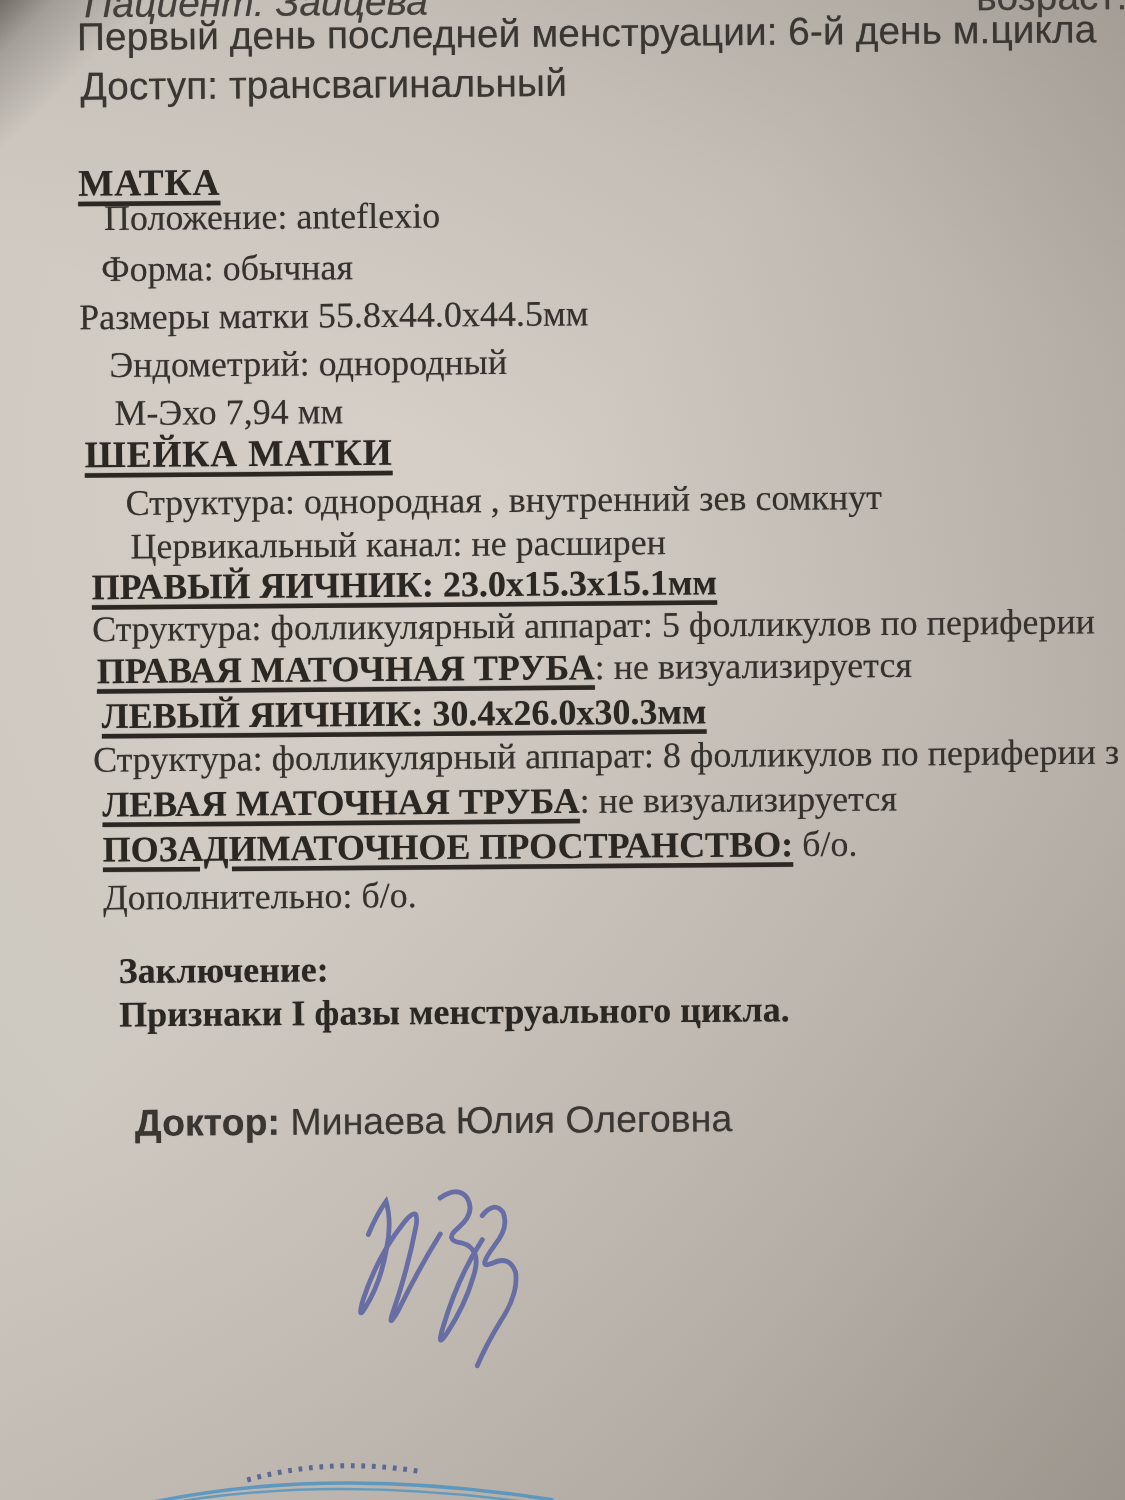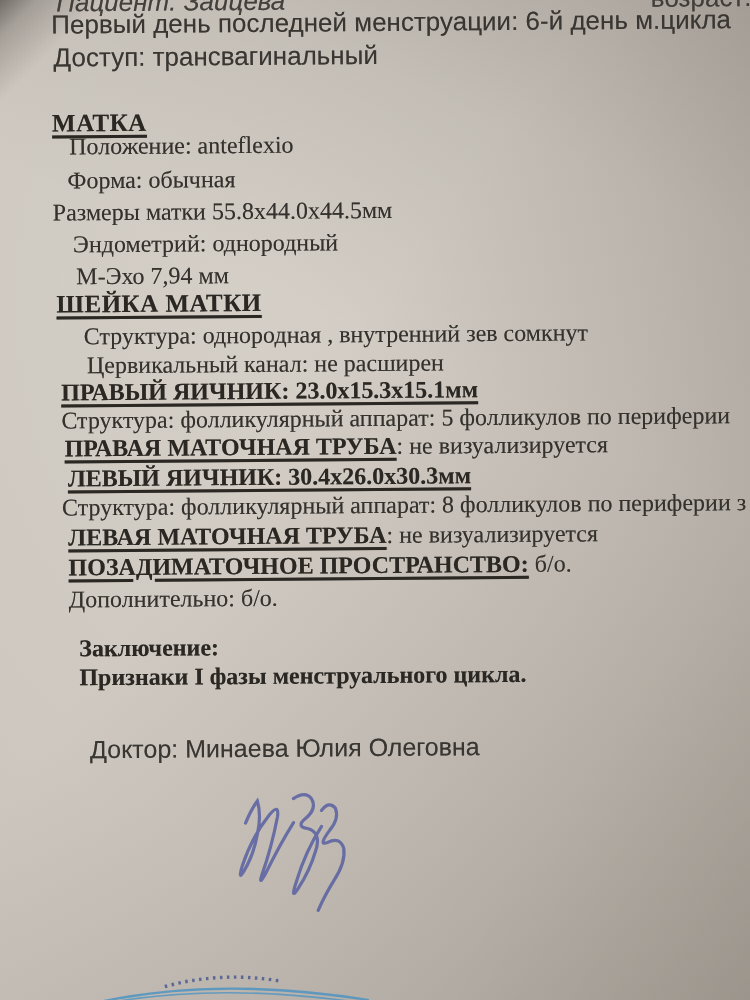--- a/index.html
+++ b/index.html
@@ -77,21 +77,21 @@
   <div class="line serif" style="top:551px;left:68px;">
     <span class="b u">ПОЗАДИМАТОЧНОЕ ПРОСТРАНСТВО:</span><span> б/о.</span>
   </div>
 
   <div class="line serif" style="top:583px;left:68px;">Дополнительно: б/о.</div>
 
   <div class="line serif b" style="top:632px;left:78px;">Заключение:</div>
   <div class="line serif b" style="top:661px;left:78px;">Признаки I фазы менструального цикла.</div>
 
   <div class="line sans" style="top:733px;left:88px;font-size:25px;">
-    <span style="font-weight:normal;">Доктор:</span><span> Минаева Юлия Олеговна</span>
+    <span style="font-weight:bold;">Доктор:</span><span> Минаева Юлия Олеговна</span>
   </div>
 
   <svg width="200" height="160" viewBox="0 0 200 160" style="position:absolute;top:770px;left:215px;">
     <g fill="none" stroke="#5c63a2" stroke-width="3.2" stroke-linecap="round" opacity="0.88">
       <path d="M28,52 Q34,38 40,30 Q44,44 40,62 Q36,84 26,100 Q20,110 24,96 Q34,66 52,44 Q62,32 60,46 Q54,76 44,104 Q40,116 48,102 Q62,74 76,52"></path>
       <path d="M76,28 Q88,20 94,28 Q100,38 88,48 Q78,56 90,58 Q104,62 98,80 Q92,100 80,118 Q72,130 78,112 Q88,80 104,56"></path>
       <path d="M104,40 Q112,30 118,38 Q122,48 112,60 Q100,76 110,72 Q122,66 126,78 Q128,92 116,110 Q106,126 100,140"></path>
     </g>
   </svg>
 

